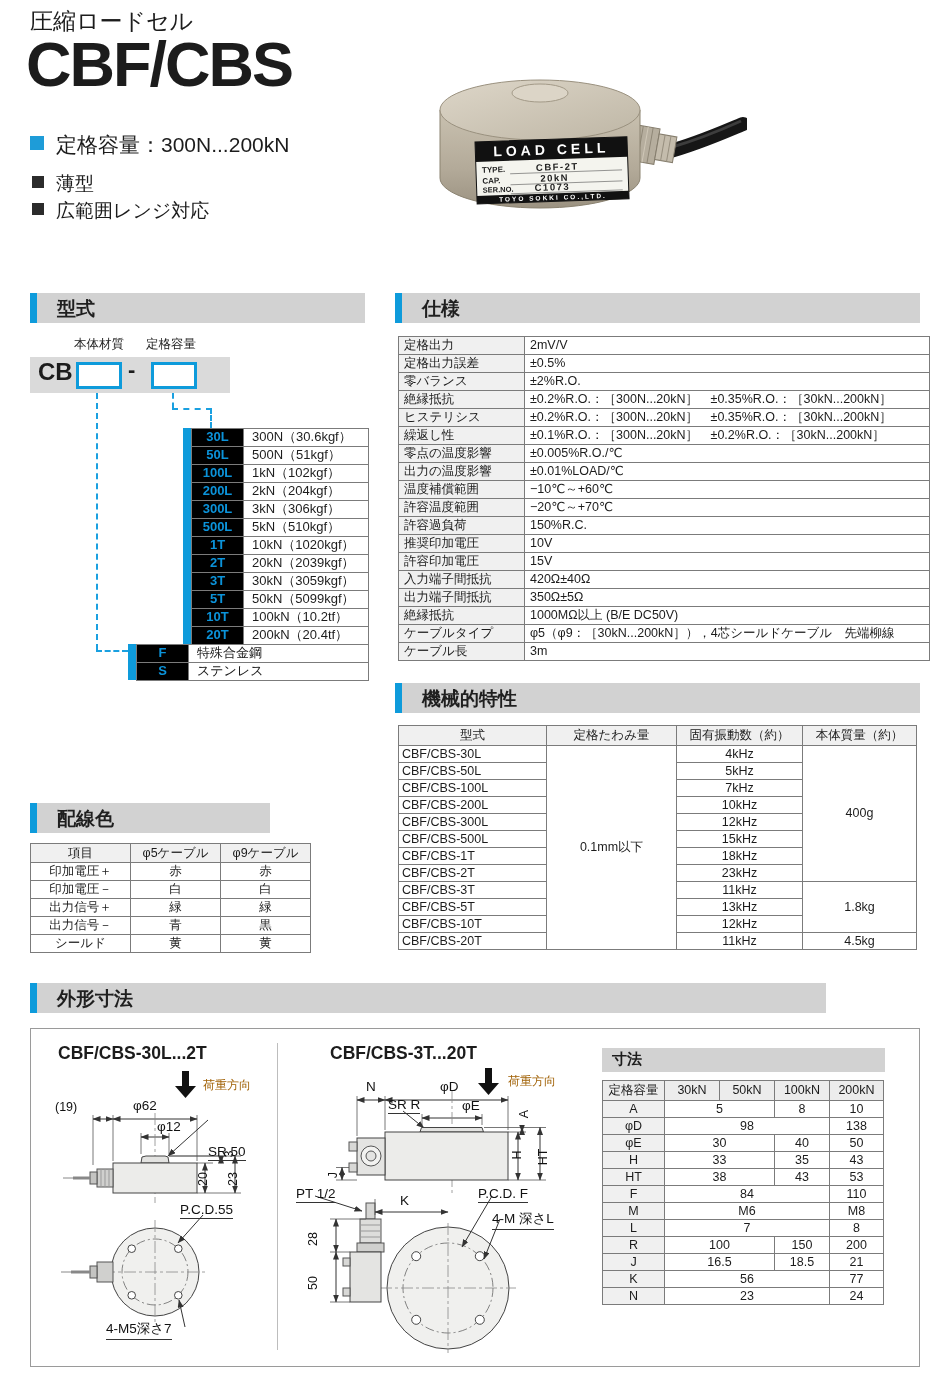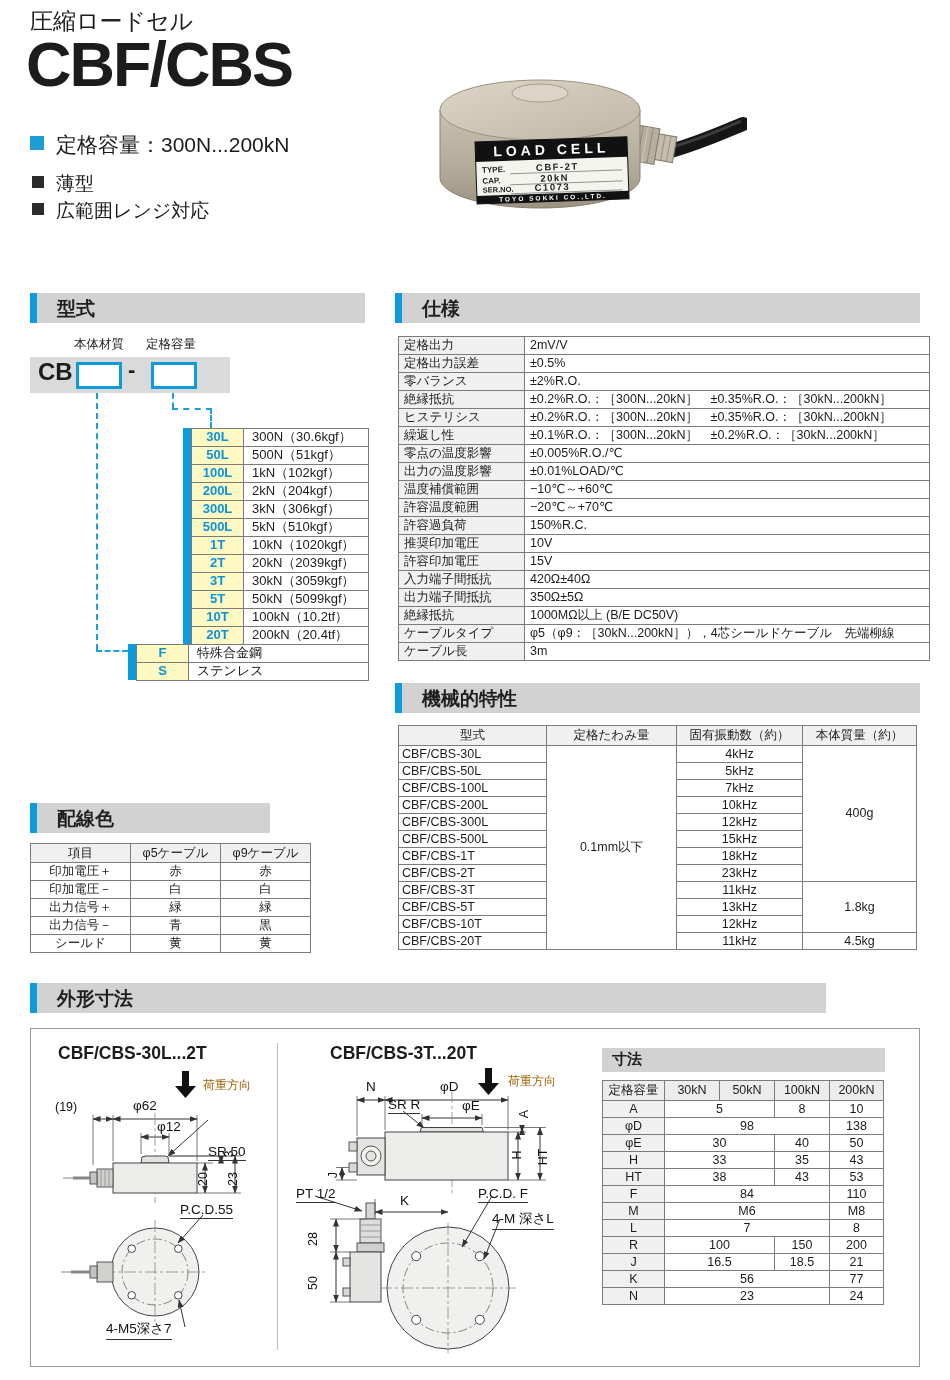--- a/index.html
+++ b/index.html
@@ -23,21 +23,21 @@
   td,th{border:1px solid #7b7b7b;font-size:12.5px;font-weight:normal;
         padding:0 5px;overflow:hidden;white-space:nowrap;line-height:1.15;}
   th{background:#f0f0f0;text-align:center;}
   td.c{text-align:center;}
   td.lbl{background:#f0f0f0;}
   
   .spec-table td{height:17px;}
   .spec-table td.lbl{width:115px;}
   
   .cap-table td{height:17px;font-size:13px;}
-  .cap-table td.code{background:#fef9c3;color:#0b93da;font-weight:bold;text-align:center;}
+  .cap-table td.code{background:#000000;color:#0b93da;font-weight:bold;text-align:center;}
   .cap-table td.val{padding-left:8px;}
   .bluebar{background:#0e9bdb;}
   
   .wire-table th{height:18px;}
   .wire-table td{height:17px;text-align:center;}
   .wire-table td.item{background:#fff;}
   
   .mech-table th{height:19px;}
   .mech-table td{height:16px;}
   .mech-table td.model{padding-left:3px;}

